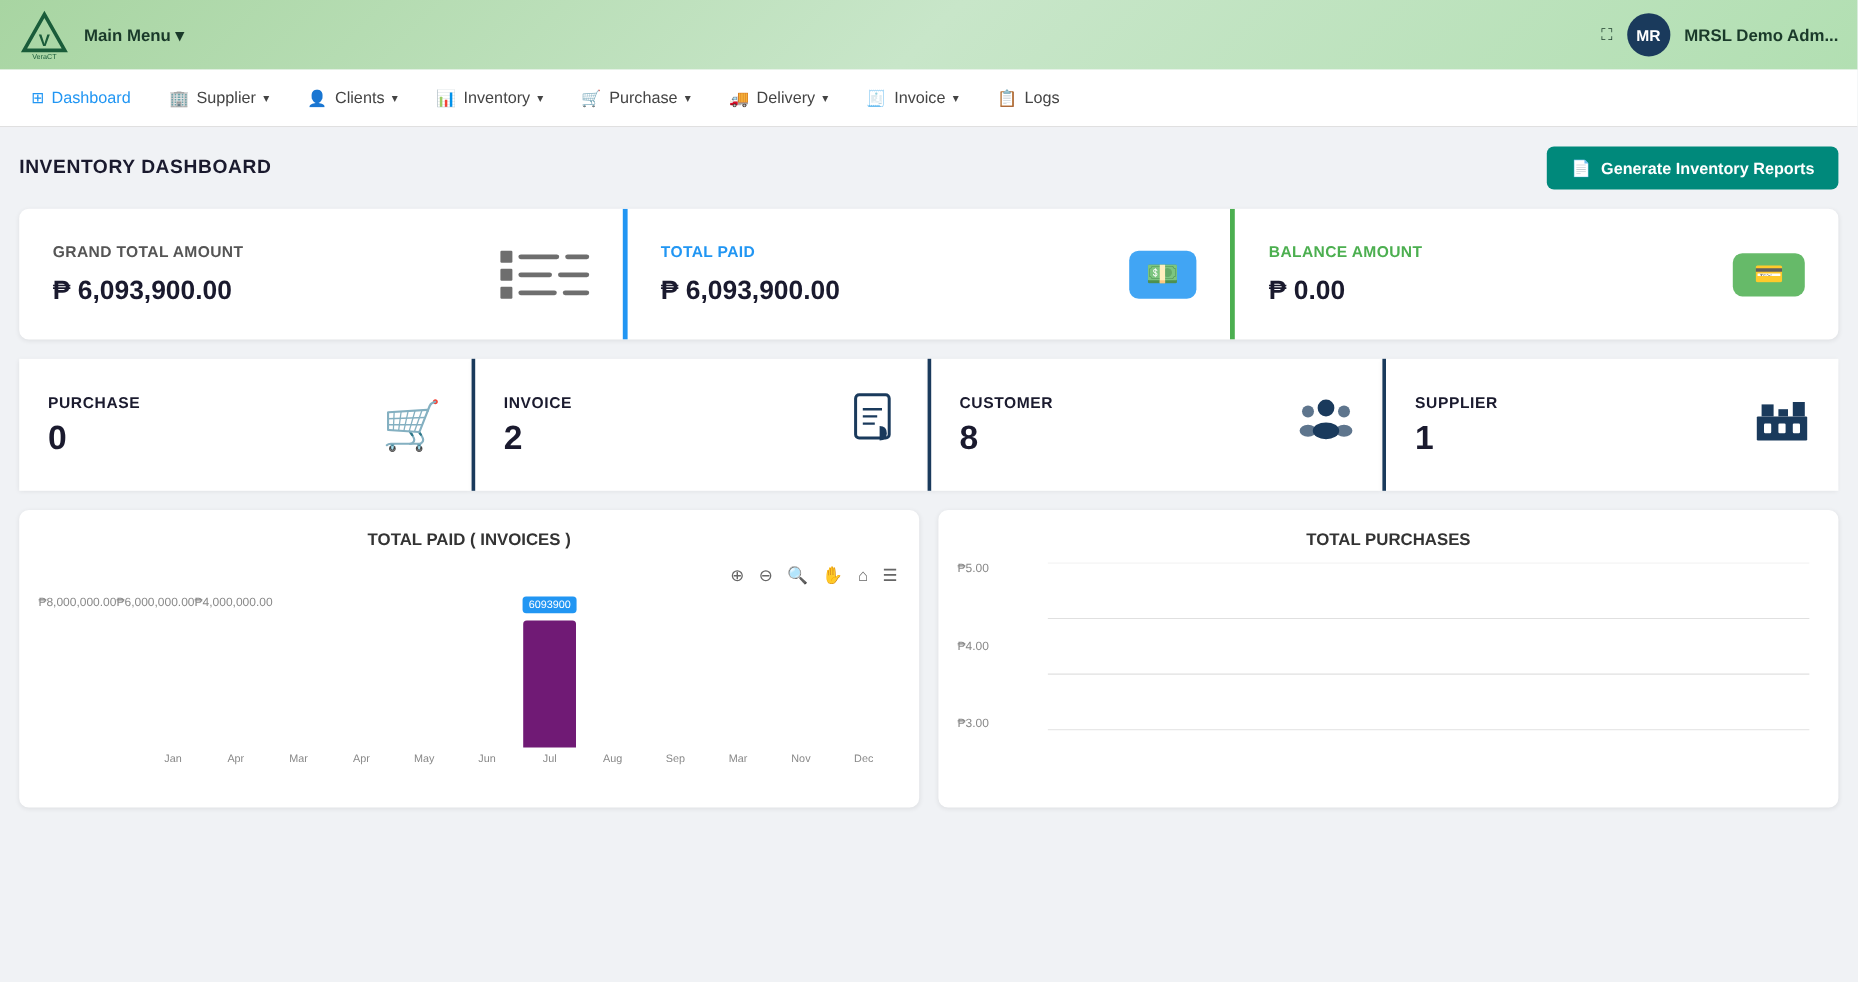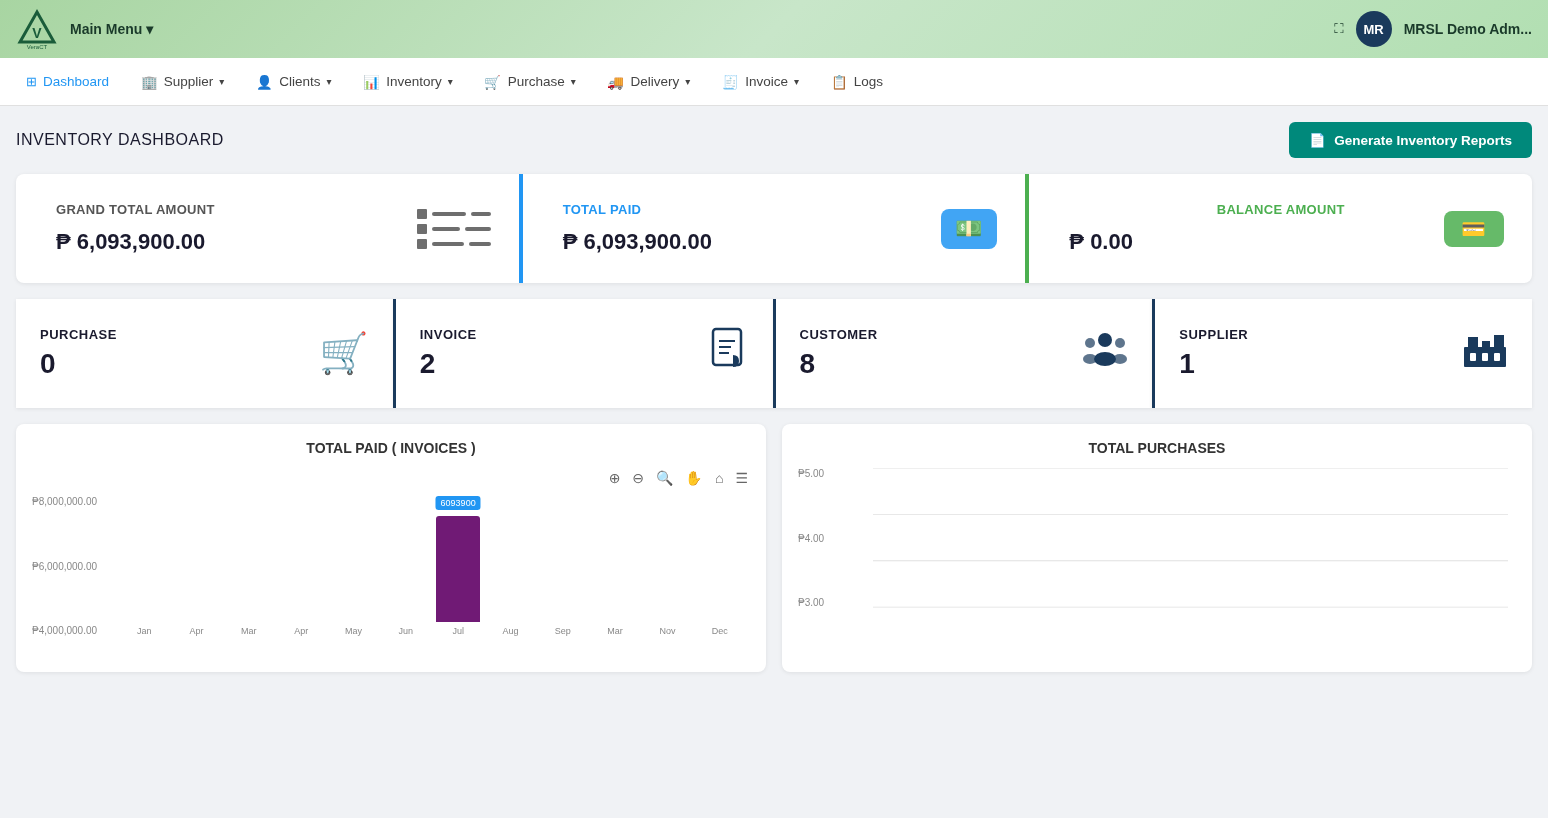--- a/index.html
+++ b/index.html
@@ -55,46 +55,46 @@
       padding: 16px 16px;
       background: #f0f2f5;
     }
 
     
     .page-header {
       display: flex; align-items: center; justify-content: space-between;
       margin-bottom: 16px;
     }
     .page-title {
-      font-size: 16px; font-weight: 400; color: #1a1a2e; letter-spacing: 0.5px;
+      font-size: 16px; font-weight: 700; color: #1a1a2e; letter-spacing: 0.5px;
     }
     .generate-btn {
       background: #00897B; color: white; border: none; border-radius: 6px;
       padding: 10px 20px; font-size: 13.5px; font-weight: 600;
       cursor: pointer; display: flex; align-items: center; gap: 8px;
     }
 
     
     .summary-cards {
       display: flex; gap: 0; margin-bottom: 16px;
       background: white; border-radius: 8px; overflow: hidden;
       box-shadow: 0 1px 4px rgba(0,0,0,0.08);
     }
     .summary-card {
-      flex: 1; padding: 28px 40px; position: relative;
+      flex: 1; padding: 28px 28px; position: relative;
     }
     .summary-card:not(:last-child) { border-right: none; }
     .summary-card.blue-border { border-left: 4px solid #2196F3; }
     .summary-card.green-border { border-left: 4px solid #4CAF50; }
     .summary-card-label {
       font-size: 13px; font-weight: 700; color: #555; letter-spacing: 0.3px;
       margin-bottom: 12px;
     }
     .summary-card-label.blue { color: #2196F3; }
-    .summary-card-label.green { color: #4CAF50; text-align: center; }
+    .summary-card-label.green { color: #4CAF50; }
     .summary-card-value {
       font-size: 22px; font-weight: 700; color: #1a1a2e;
     }
     .summary-card-icon {
       position: absolute; right: 28px; top: 50%; transform: translateY(-50%);
       font-size: 36px; opacity: 0.85;
     }
     .icon-cash-blue { 
       background: #2196F3; color: white; border-radius: 8px;
       width: 56px; height: 40px; display: flex; align-items: center; justify-content: center;
@@ -148,21 +148,21 @@
       background: none; border: none; cursor: pointer;
       color: #666; font-size: 14px; padding: 2px;
     }
 
     
     .bar-chart-area {
       position: relative; height: 160px; width: 100%;
     }
     .bar-chart-labels-y {
       position: absolute; left: 0; top: 0; bottom: 20px;
-      display: flex; flex-direction: column; justify-content: space-between;
+      display: flex; flex-direction: row; justify-content: space-between;
       font-size: 10px; color: #888; width: 80px;
     }
     .bar-chart-inner {
       position: absolute; left: 90px; right: 8px; top: 0; bottom: 20px;
       display: flex; align-items: flex-end; gap: 8px;
     }
     .bar-wrapper {
       flex: 1; display: flex; flex-direction: column; align-items: center;
       height: 100%; justify-content: flex-end;
     }

